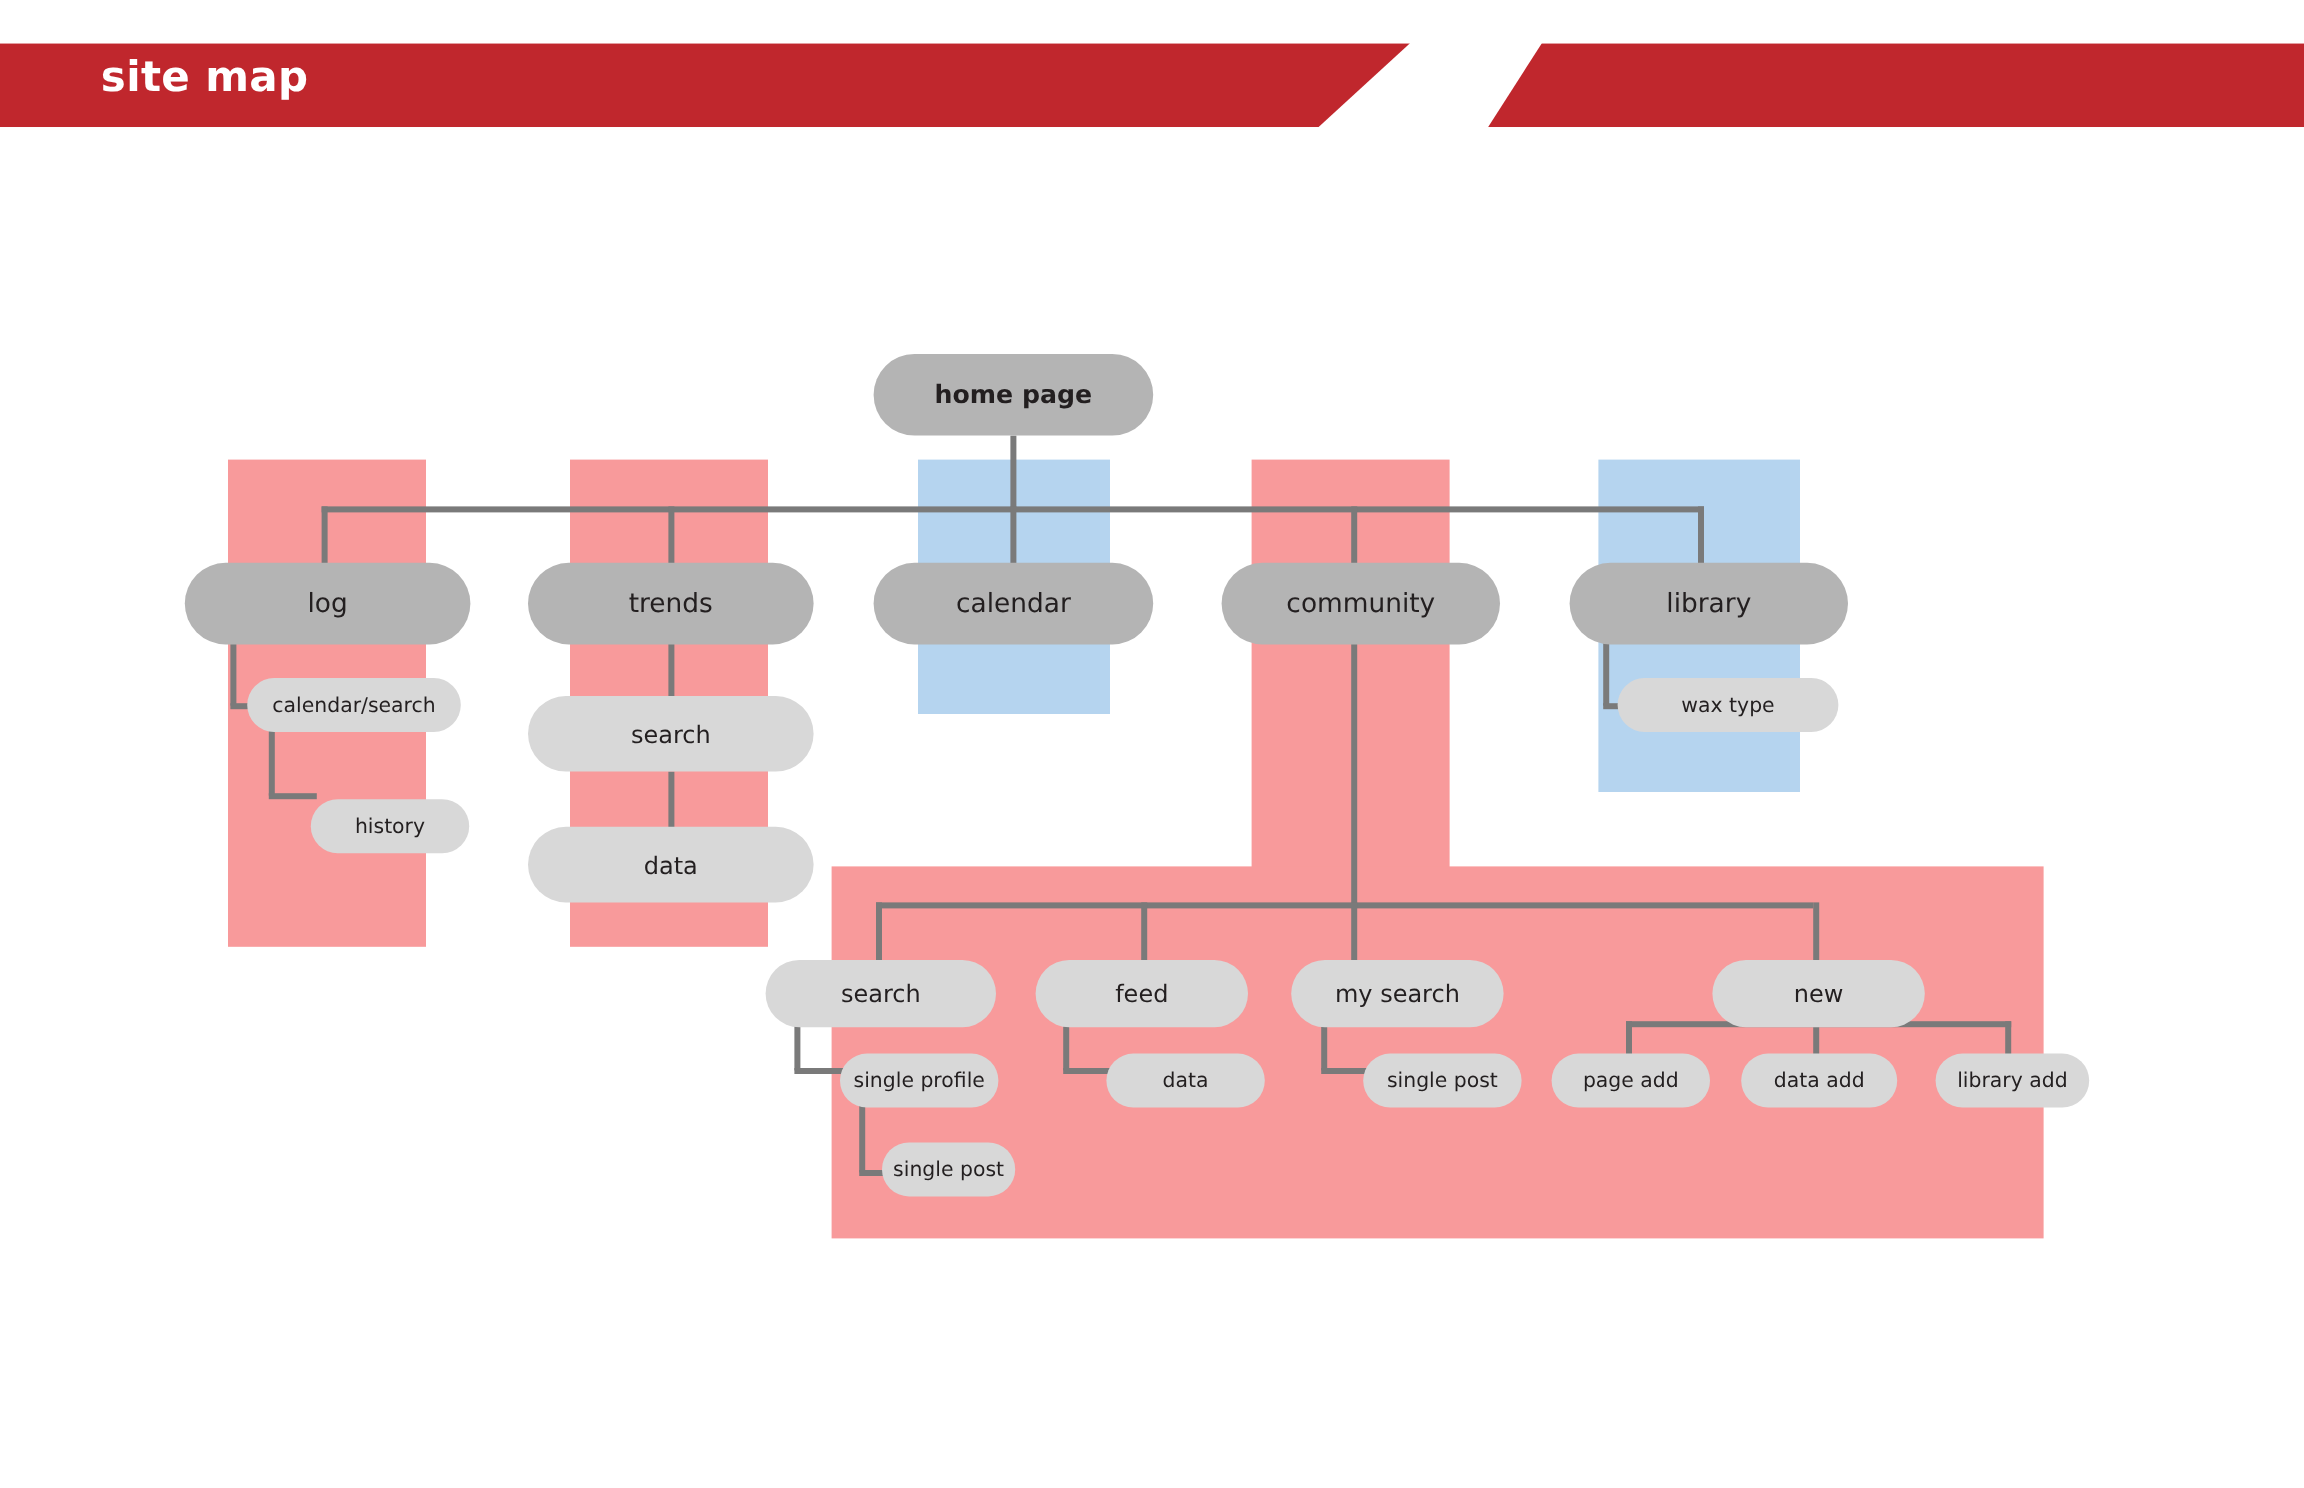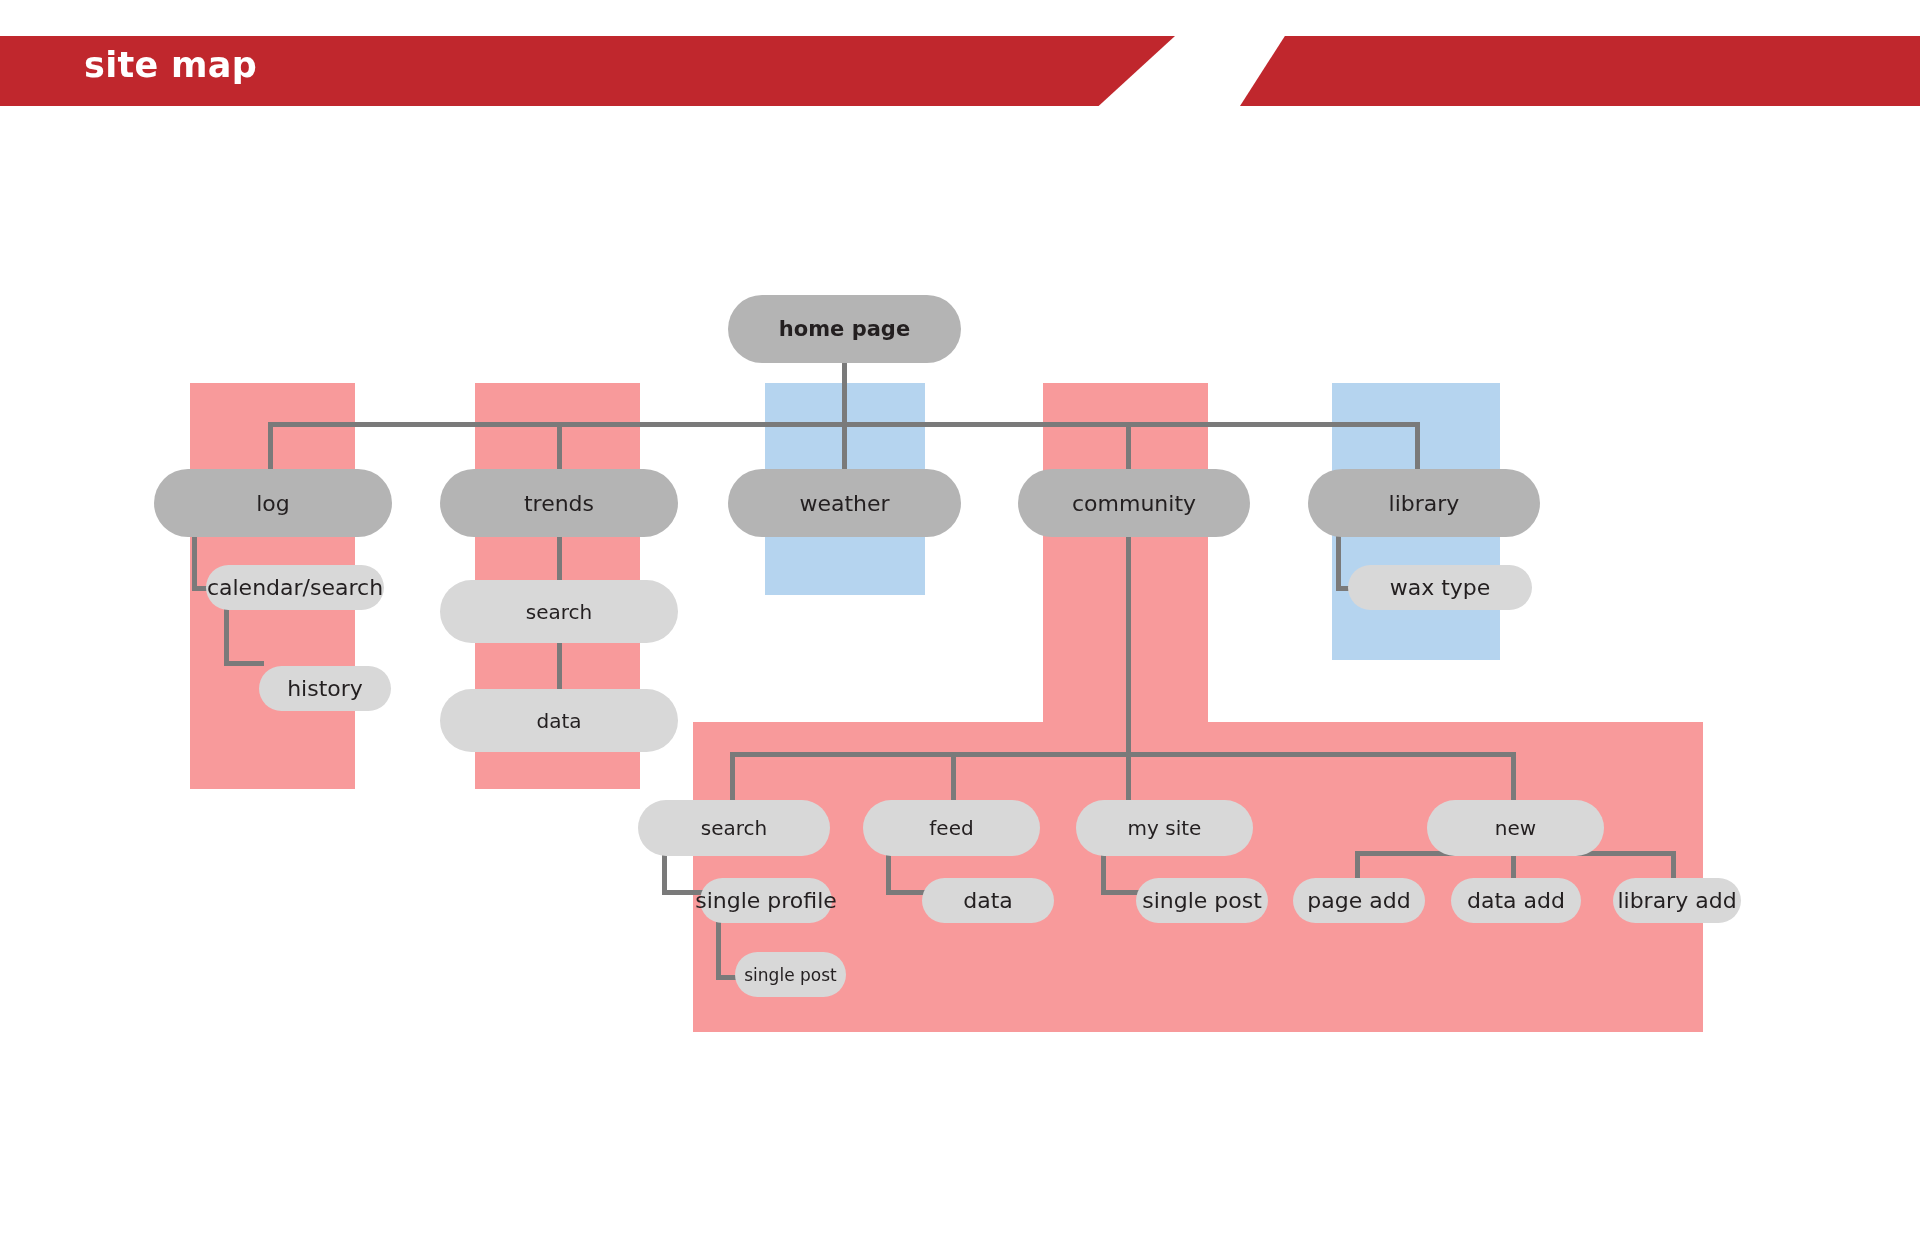--- a/index.html
+++ b/index.html
@@ -47,21 +47,21 @@
     position:absolute;
     display:flex;align-items:center;justify-content:center;
     border-radius:999px;
     color:#231F20;
     text-align:center;
     box-sizing:border-box;
     white-space:nowrap;
   }
   .node.root{background:#B4B4B4;font-weight:bold;font-size:21px;}
   .node.lvl2{background:#B4B4B4;font-weight:normal;font-size:22px;}
-  .node.lvl3{background:#D8D8D8;font-weight:normal;font-size:22px;}
+  .node.lvl3{background:#D8D8D8;font-weight:normal;font-size:17px;}
   .node.lvl3b{background:#D8D8D8;font-weight:normal;font-size:20px;}
   .node.lvl4{background:#D8D8D8;font-weight:normal;font-size:17px;}
 </style>
 </head>
 <body>
 
 <div id="stage">
 
   <div class="banner-left"></div>
   <div class="banner-right"></div>
@@ -132,32 +132,32 @@
   <div class="node lvl2" style="left:154px; top:469px; width:238px; height:68px;">log</div>
 
   <div class="node root" style="left:728px; top:295px; width:233px; height:68px;">home page</div>
   <div class="node lvl3" style="left:206px; top:565px; width:178px; height:45px;">calendar/search</div>
   <div class="node lvl3" style="left:259px; top:666px; width:132px; height:45px;">history</div>
 
   <div class="node lvl2" style="left:440px; top:469px; width:238px; height:68px;">trends</div>
   <div class="node lvl3b" style="left:440px; top:580px; width:238px; height:63px;">search</div>
   <div class="node lvl3b" style="left:440px; top:689px; width:238px; height:63px;">data</div>
 
-  <div class="node lvl2" style="left:728px; top:469px; width:233px; height:68px;">weather</div>
+  <div class="node lvl2" style="left:728px; top:469px; width:233px; height:68px;">calendar</div>
 
   <div class="node lvl2" style="left:1018px; top:469px; width:232px; height:68px;">community</div>
 
   <div class="node lvl3b" style="left:638px; top:800px; width:192px; height:56px;">search</div>
   <div class="node lvl3" style="left:700px; top:878px; width:132px; height:45px;">single profile</div>
   <div class="node lvl4" style="left:735px; top:952px; width:111px; height:45px;">single post</div>
 
   <div class="node lvl3b" style="left:863px; top:800px; width:177px; height:56px;">feed</div>
   <div class="node lvl3" style="left:922px; top:878px; width:132px; height:45px;">data</div>
 
-  <div class="node lvl3b" style="left:1076px; top:800px; width:177px; height:56px;">my site</div>
+  <div class="node lvl3b" style="left:1076px; top:800px; width:177px; height:56px;">my search</div>
   <div class="node lvl3" style="left:1136px; top:878px; width:132px; height:45px;">single post</div>
 
   <div class="node lvl3b" style="left:1427px; top:800px; width:177px; height:56px;">new</div>
   <div class="node lvl3" style="left:1293px; top:878px; width:132px; height:45px;">page add</div>
   <div class="node lvl3" style="left:1451px; top:878px; width:130px; height:45px;">data add</div>
   <div class="node lvl3" style="left:1613px; top:878px; width:128px; height:45px;">library add</div>
 
   <div class="node lvl2" style="left:1308px; top:469px; width:232px; height:68px;">library</div>
   <div class="node lvl3" style="left:1348px; top:565px; width:184px; height:45px;">wax type</div>
 

